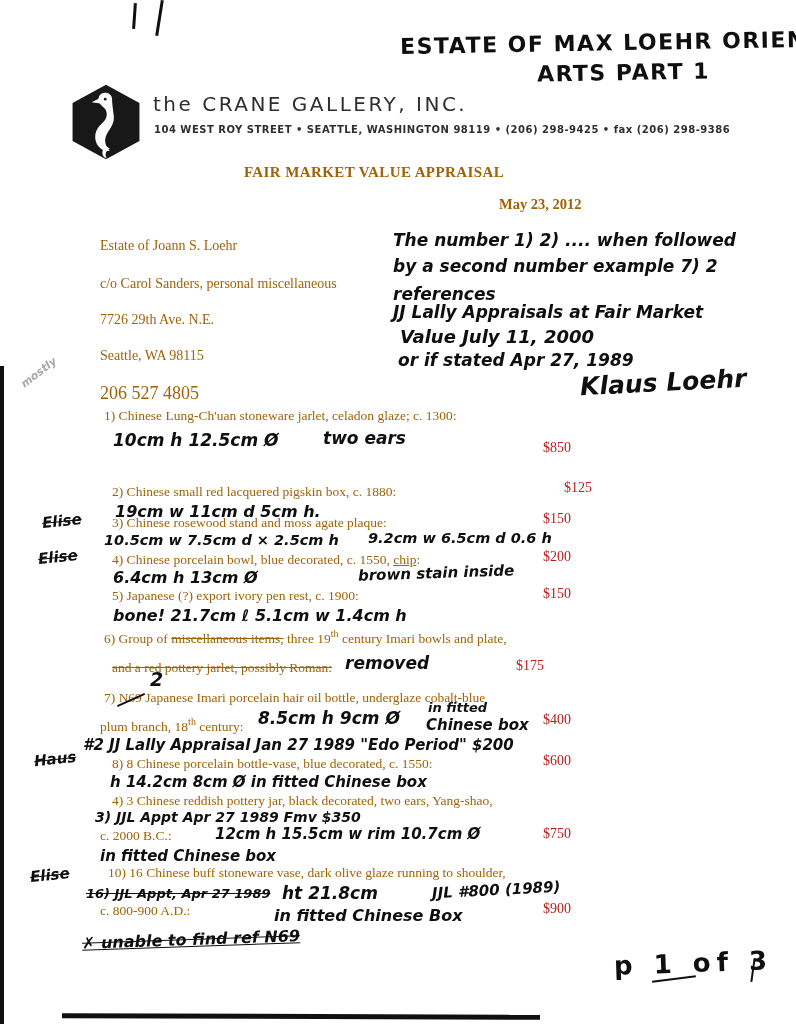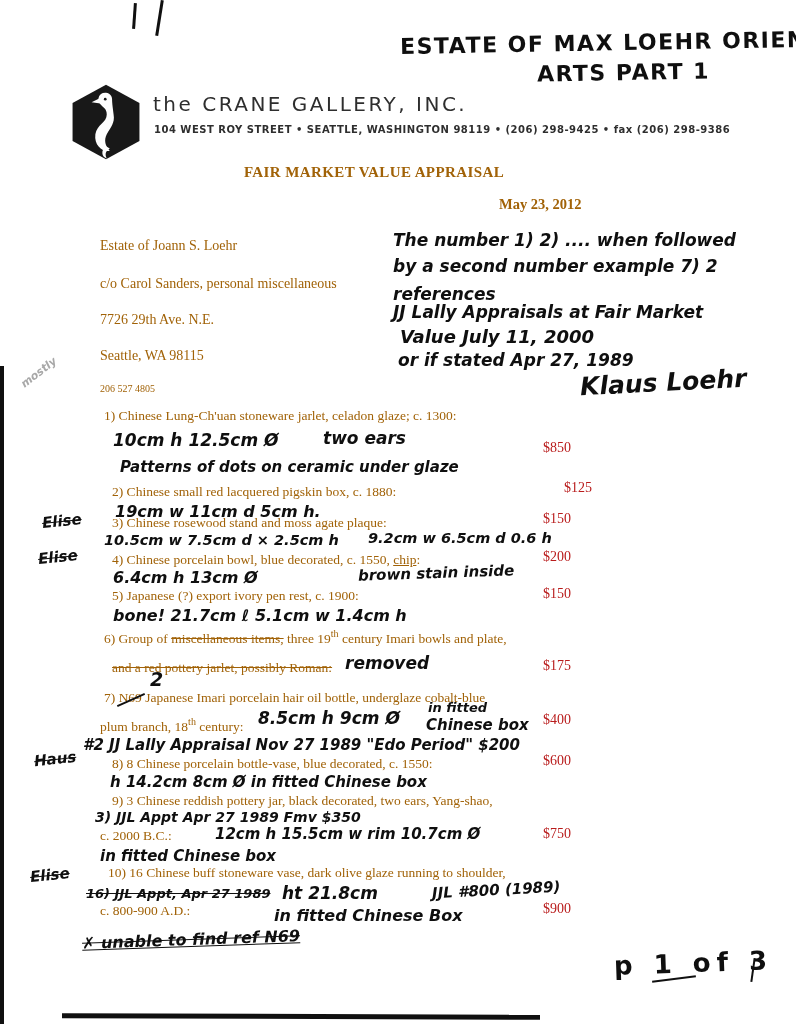--- a/index.html
+++ b/index.html
@@ -50,37 +50,36 @@
   <div class="abs" style="left:153px;top:92px;font-family:'DejaVu Sans',sans-serif;font-size:20px;letter-spacing:2.5px;color:#2e2e2e;">the CRANE GALLERY, INC.</div>
   <div class="abs" style="left:154px;top:124px;font-family:'DejaVu Sans',sans-serif;font-size:10px;letter-spacing:0.5px;color:#2e2e2e;font-weight:600;">104 WEST ROY STREET • SEATTLE, WASHINGTON  98119 • (206) 298-9425 • fax (206) 298-9386</div>
 
   <div class="abs title-box t t-bold" style="left:214px;top:164px;width:320px;font-size:15px;letter-spacing:0.4px;">FAIR MARKET VALUE APPRAISAL</div>
   <div class="abs t t-bold" style="left:499px;top:196px;font-size:14.5px;">May 23, 2012</div>
 
   <div class="abs t" style="left:100px;top:238px;font-size:14px;">Estate of Joann S. Loehr</div>
   <div class="abs t" style="left:100px;top:276px;font-size:14px;">c/o Carol Sanders, personal  miscellaneous</div>
   <div class="abs t" style="left:100px;top:312px;font-size:14px;">7726  29th Ave. N.E.</div>
   <div class="abs t" style="left:100px;top:348px;font-size:14px;">Seattle, WA 98115</div>
-  <div class="abs t" style="left:100px;top:383px;font-size:10px;">206 527 4805</div>
+  <div class="abs t" style="left:100px;top:383px;font-size:18px;">206 527 4805</div>
 
   <div class="abs hw faint" style="left:18px;top:366px;font-size:11px;transform:rotate(-38deg);">mostly</div>
 
   <div class="abs hw" style="left:393px;top:230px;font-size:17px;">The number 1) 2) .... when followed</div>
   <div class="abs hw" style="left:393px;top:256px;font-size:17px;">by a second number example 7) 2</div>
   <div class="abs hw" style="left:393px;top:284px;font-size:17px;">references</div>
   <div class="abs hw" style="left:393px;top:302px;font-size:17px;">JJ Lally Appraisals at Fair Market</div>
   <div class="abs hw" style="left:400px;top:326px;font-size:18px;">Value  July 11, 2000</div>
   <div class="abs hw" style="left:398px;top:350px;font-size:17px;">or if stated  Apr 27, 1989</div>
   <div class="abs hw" style="left:580px;top:368px;font-size:25px;transform:rotate(-3deg);">Klaus Loehr</div>
 
   <div class="abs t" style="left:104px;top:408px;">1) Chinese Lung-Ch'uan stoneware jarlet, celadon glaze; c. 1300:</div>
   <div class="abs hw" style="left:113px;top:430px;font-size:17px;">10cm h   12.5cm Ø</div>
   <div class="abs hw" style="left:323px;top:428px;font-size:17px;">two ears</div>
   <div class="abs price" style="left:543px;top:440px;">$850</div>
-  <div class="abs hw" style="left:120px;top:458px;font-size:15px;">Patterns of dots on ceramic under glaze</div>
 
   <div class="abs t" style="left:112px;top:484px;text-align:right;">2) Chinese small red lacquered pigskin box, c. 1880:</div>
   <div class="abs price" style="left:564px;top:480px;">$125</div>
   <div class="abs hw" style="left:115px;top:502px;font-size:16px;">19cm w 11cm d 5cm h.</div>
 
   <div class="abs hw strike margin-name" style="left:42px;top:512px;">Elise</div>
   <div class="abs t" style="left:112px;top:515px;">3) Chinese rosewood stand and moss agate plaque:</div>
   <div class="abs price" style="left:543px;top:511px;">$150</div>
   <div class="abs hw" style="left:104px;top:532px;font-size:14.5px;">10.5cm w 7.5cm d × 2.5cm h</div>
   <div class="abs hw" style="left:368px;top:530px;font-size:14.5px;">9.2cm w 6.5cm d 0.6 h</div>
@@ -95,41 +94,41 @@
 
   <div class="abs t" style="left:112px;top:588px;">5) Japanese (?) export ivory pen rest, c. 1900:</div>
   <div class="abs price" style="left:543px;top:586px;">$150</div>
   <div class="abs hw" style="left:113px;top:606px;font-size:16px;">bone! 21.7cm ℓ  5.1cm w  1.4cm h</div>
 
   <div class="abs t" style="left:104px;top:628px;">
     <span>6) Group of </span><span class="strike">miscellaneous items,</span><span> three 19</span><sup>th</sup><span> century Imari bowls and plate,</span>
   </div>
   <div class="abs t strike" style="left:88px;top:660px;margin-left:24px;">and a red pottery jarlet, possibly Roman:</div>
   <div class="abs hw" style="left:345px;top:653px;font-size:17px;">removed</div>
-  <div class="abs price" style="left:543px;top:658px;">$175</div>
+  <div class="abs price" style="left:516px;top:658px;">$175</div>
 
   <div class="abs hw" style="left:150px;top:668px;font-size:19px;">2</div>
   <div class="abs t" style="left:104px;top:690px;">
     <span>7) </span><span class="n69">N69</span><span> Japanese Imari porcelain hair oil bottle, underglaze cobalt-blue</span>
   </div>
   <div class="abs t" style="left:100px;top:716px;">
     <span>plum branch, 18</span><sup>th</sup><span> century:</span>
   </div>
   <div class="abs hw" style="left:258px;top:708px;font-size:17px;">8.5cm h  9cm Ø</div>
   <div class="abs hw" style="left:428px;top:700px;font-size:13px;">in fitted</div>
   <div class="abs hw" style="left:426px;top:716px;font-size:15px;">Chinese box</div>
   <div class="abs price" style="left:543px;top:712px;">$400</div>
-  <div class="abs hw" style="left:83px;top:736px;font-size:15px;">#2 JJ Lally Appraisal  Nov 27 1989 "Edo Period"  $200</div>
+  <div class="abs hw" style="left:83px;top:736px;font-size:15px;">#2 JJ Lally Appraisal  Jan 27 1989 "Edo Period"  $200</div>
 
   <div class="abs hw strike margin-name" style="left:34px;top:750px;">Haus</div>
   <div class="abs t" style="left:112px;top:756px;">8) 8 Chinese porcelain bottle-vase, blue decorated, c. 1550:</div>
   <div class="abs price" style="left:543px;top:753px;">$600</div>
   <div class="abs hw" style="left:110px;top:773px;font-size:15px;">h 14.2cm  8cm Ø  in fitted Chinese box</div>
 
-  <div class="abs t" style="left:112px;top:793px;">9) 3 Chinese reddish pottery jar, black decorated, two ears, Yang-shao,</div>
+  <div class="abs t" style="left:112px;top:793px;">4) 3 Chinese reddish pottery jar, black decorated, two ears, Yang-shao,</div>
   <div class="abs hw" style="left:95px;top:809px;font-size:14px;">3) JJL Appt Apr 27 1989  Fmv $350</div>
   <div class="abs t" style="left:100px;top:828px;">c. 2000 B.C.:</div>
   <div class="abs hw" style="left:215px;top:825px;font-size:15px;">12cm h  15.5cm w  rim 10.7cm Ø</div>
   <div class="abs price" style="left:543px;top:826px;">$750</div>
   <div class="abs hw" style="left:100px;top:847px;font-size:15px;">in fitted Chinese box</div>
 
   <div class="abs hw strike margin-name" style="left:30px;top:866px;">Elise</div>
   <div class="abs t" style="left:108px;top:865px;">10) 16 Chinese buff stoneware vase, dark olive glaze running to shoulder,</div>
   <div class="abs hw strike" style="left:86px;top:886px;font-size:13px;">16) JJL Appt, Apr 27 1989</div>
   <div class="abs hw" style="left:282px;top:883px;font-size:17px;">ht 21.8cm</div>

